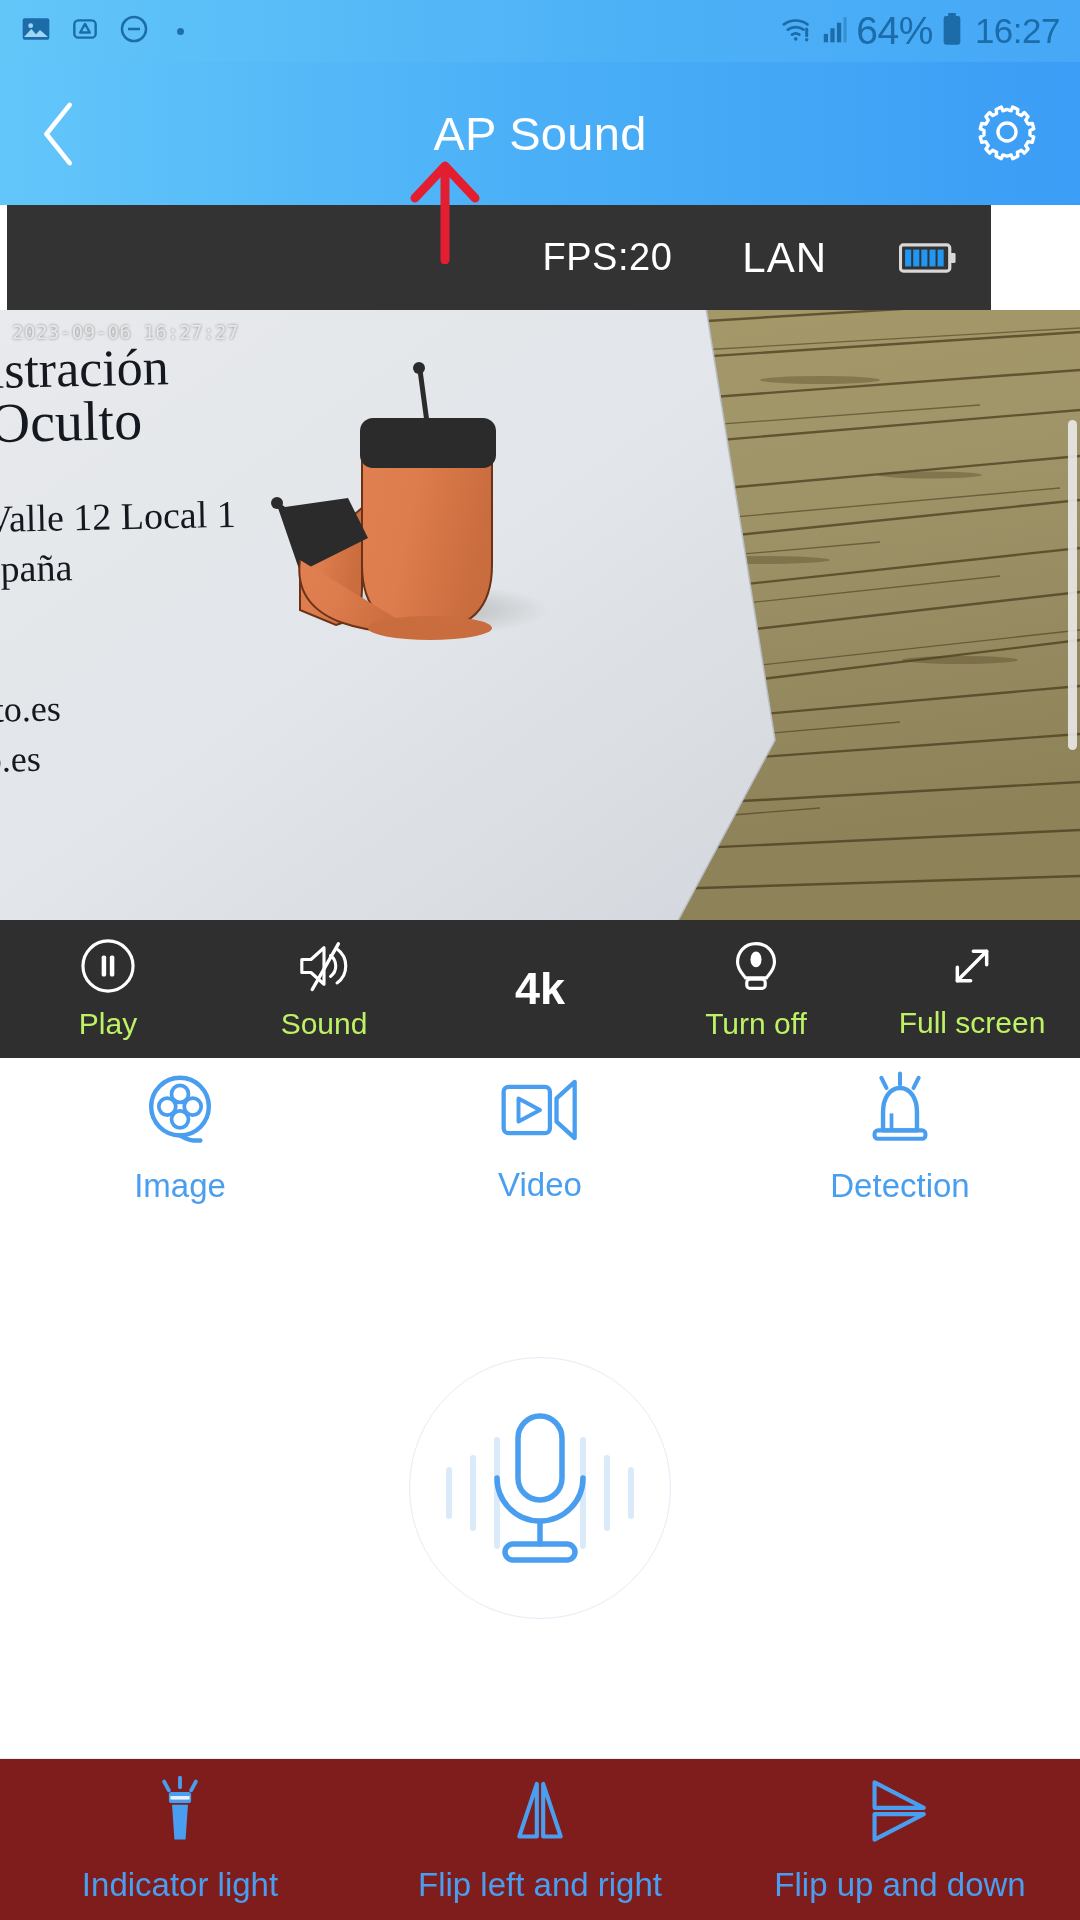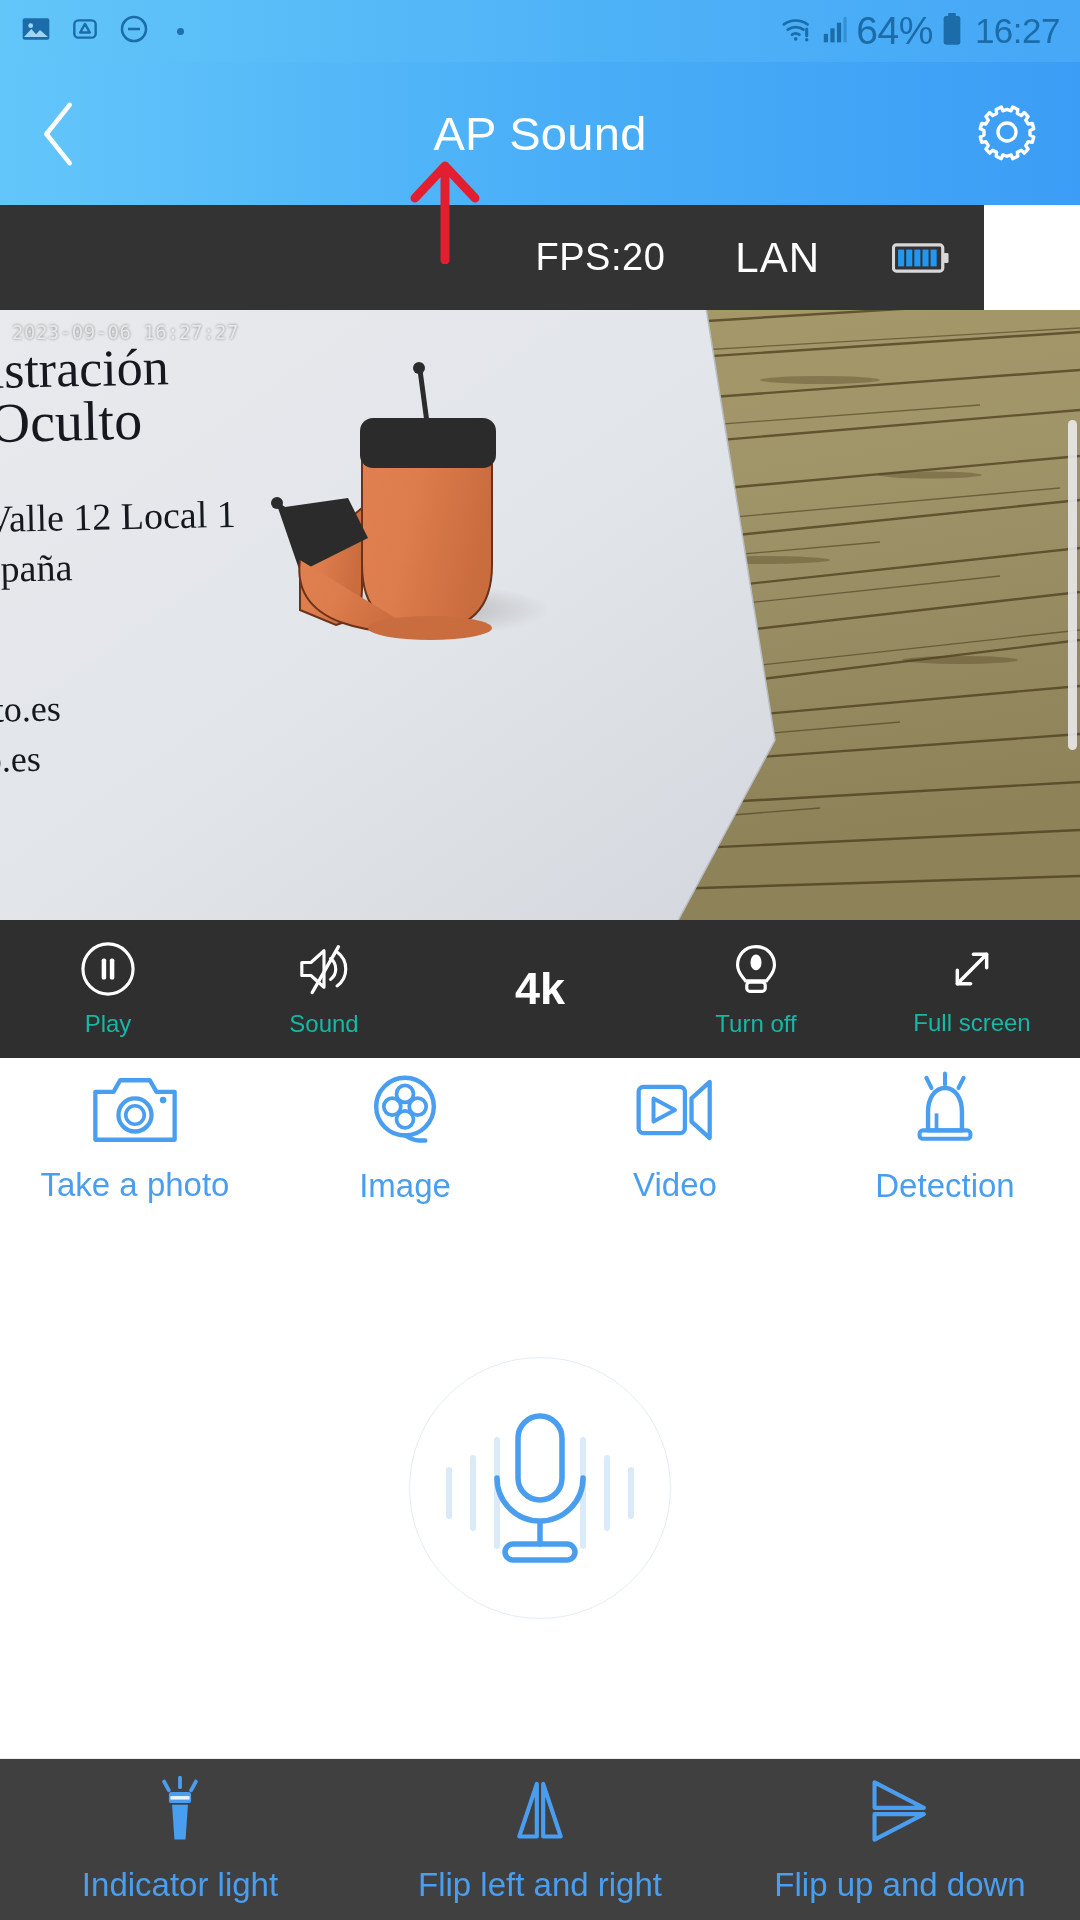--- a/index.html
+++ b/index.html
@@ -35,21 +35,21 @@
     position:absolute; left:0; right:0; text-align:center;
     font-size:47px; color:#ffffff; font-weight:400; letter-spacing:.3px;
   }
   .gear-btn{ margin-left:auto; margin-right:42px; position:relative; z-index:3; }
 
   
   .red-arrow{ position:absolute; left:395px; top:152px; z-index:9; pointer-events:none; }
 
   
   .infobar{
-    position:absolute; left:0; top:205px; width:984px; height:105px;
+    position:absolute; left:7px; top:205px; width:984px; height:105px;
     background:#333333; display:flex; align-items:center; justify-content:flex-end;
   }
   .fps{ font-size:38px; color:#fff; letter-spacing:.5px; }
   .lan{ font-size:42px; color:#fff; letter-spacing:1px; margin-left:70px;}
   .batt-wrap{ margin-left:72px; margin-right:34px; display:flex; align-items:center; }
 
   
   .video{
     position:absolute; left:0; top:310px; width:1080px; height:610px;
     overflow:hidden; background:#9a9478;
@@ -67,21 +67,21 @@
   }
 
   
   .ctrlbar{
     position:absolute; left:0; top:920px; width:1080px; height:138px;
     background:#2f2f2f; display:flex; align-items:center;
   }
   .ctrl{
     flex:1; display:flex; flex-direction:column; align-items:center; justify-content:center; gap:8px;
   }
-  .ctrl-label{ font-size:24px; color:#14b8a6; }
+  .ctrl-label{ font-size:30px; color:#bef264; }
   .ctrl-4k{ font-size:45px; color:#ffffff; font-weight:700; }
 
   
   .actionrow{
     position:absolute; left:0; top:1058px; width:1080px; height:160px;
     background:#ffffff; display:flex; align-items:center;
   }
   .action{ flex:1; display:flex; flex-direction:column; align-items:center; gap:14px; }
   .action-label{ font-size:33px; color:#4a9ef0; }
 
@@ -92,21 +92,21 @@
   }
   .mic-circle{
     width:262px; height:262px; border-radius:50%;
     border:1.5px solid #e3edf7;
     display:flex; align-items:center; justify-content:center;
   }
 
   
   .bottombar{
     position:absolute; left:0; top:1758px; width:1080px; height:162px;
-    background:#404040; border-top:1px solid #ececec;
+    background:#7f1d1d; border-top:1px solid #ececec;
     display:flex; align-items:center;
   }
   .bottom-item{ flex:1; display:flex; flex-direction:column; align-items:center; gap:16px; }
   .bottom-label{ font-size:33px; color:#4a9ef0; }
 </style>
 </head>
 <body>
 
 <div class="statusbar">
   <div class="sb-left">
@@ -345,31 +345,20 @@
         <polyline points="22,10 32,10 32,20" fill="none" stroke="#ffffff" stroke-width="2.6" stroke-linecap="round" stroke-linejoin="round"></polyline>
         <polyline points="20,32 10,32 10,22" fill="none" stroke="#ffffff" stroke-width="2.6" stroke-linecap="round" stroke-linejoin="round"></polyline>
       </svg>
     </span>
     <span class="ctrl-label">Full screen</span>
   </div>
 </div>
 
 <div class="actionrow">
 
-  <div class="action">
-    <span>
-      <svg width="90" height="76" viewBox="0 0 54 46">
-        <path d="M3 12 H14 L18 5 H36 L40 12 H51 V41 H3 Z" fill="none" stroke="#4a9ef0" stroke-width="2.6" stroke-linejoin="round"></path>
-        <circle cx="27" cy="26" r="10" fill="none" stroke="#4a9ef0" stroke-width="2.6"></circle>
-        <circle cx="27" cy="26" r="5.6" fill="none" stroke="#4a9ef0" stroke-width="2.2"></circle>
-        <circle cx="44" cy="17" r="2" fill="#4a9ef0"></circle>
-      </svg>
-    </span>
-    <span class="action-label">Take a photo</span>
-  </div>
 
   <div class="action">
     <span>
       <svg width="86" height="78" viewBox="0 0 50 46">
         <circle cx="25" cy="21" r="17" fill="none" stroke="#4a9ef0" stroke-width="2.6"></circle>
         <circle cx="25" cy="13.5" r="5" fill="none" stroke="#4a9ef0" stroke-width="2.2"></circle>
         <circle cx="25" cy="28.5" r="5" fill="none" stroke="#4a9ef0" stroke-width="2.2"></circle>
         <circle cx="17.5" cy="21" r="5" fill="none" stroke="#4a9ef0" stroke-width="2.2"></circle>
         <circle cx="32.5" cy="21" r="5" fill="none" stroke="#4a9ef0" stroke-width="2.2"></circle>
         <path d="M25 38 Q30 41 33 41 L37 41" fill="none" stroke="#4a9ef0" stroke-width="2.6" stroke-linecap="round"></path>

